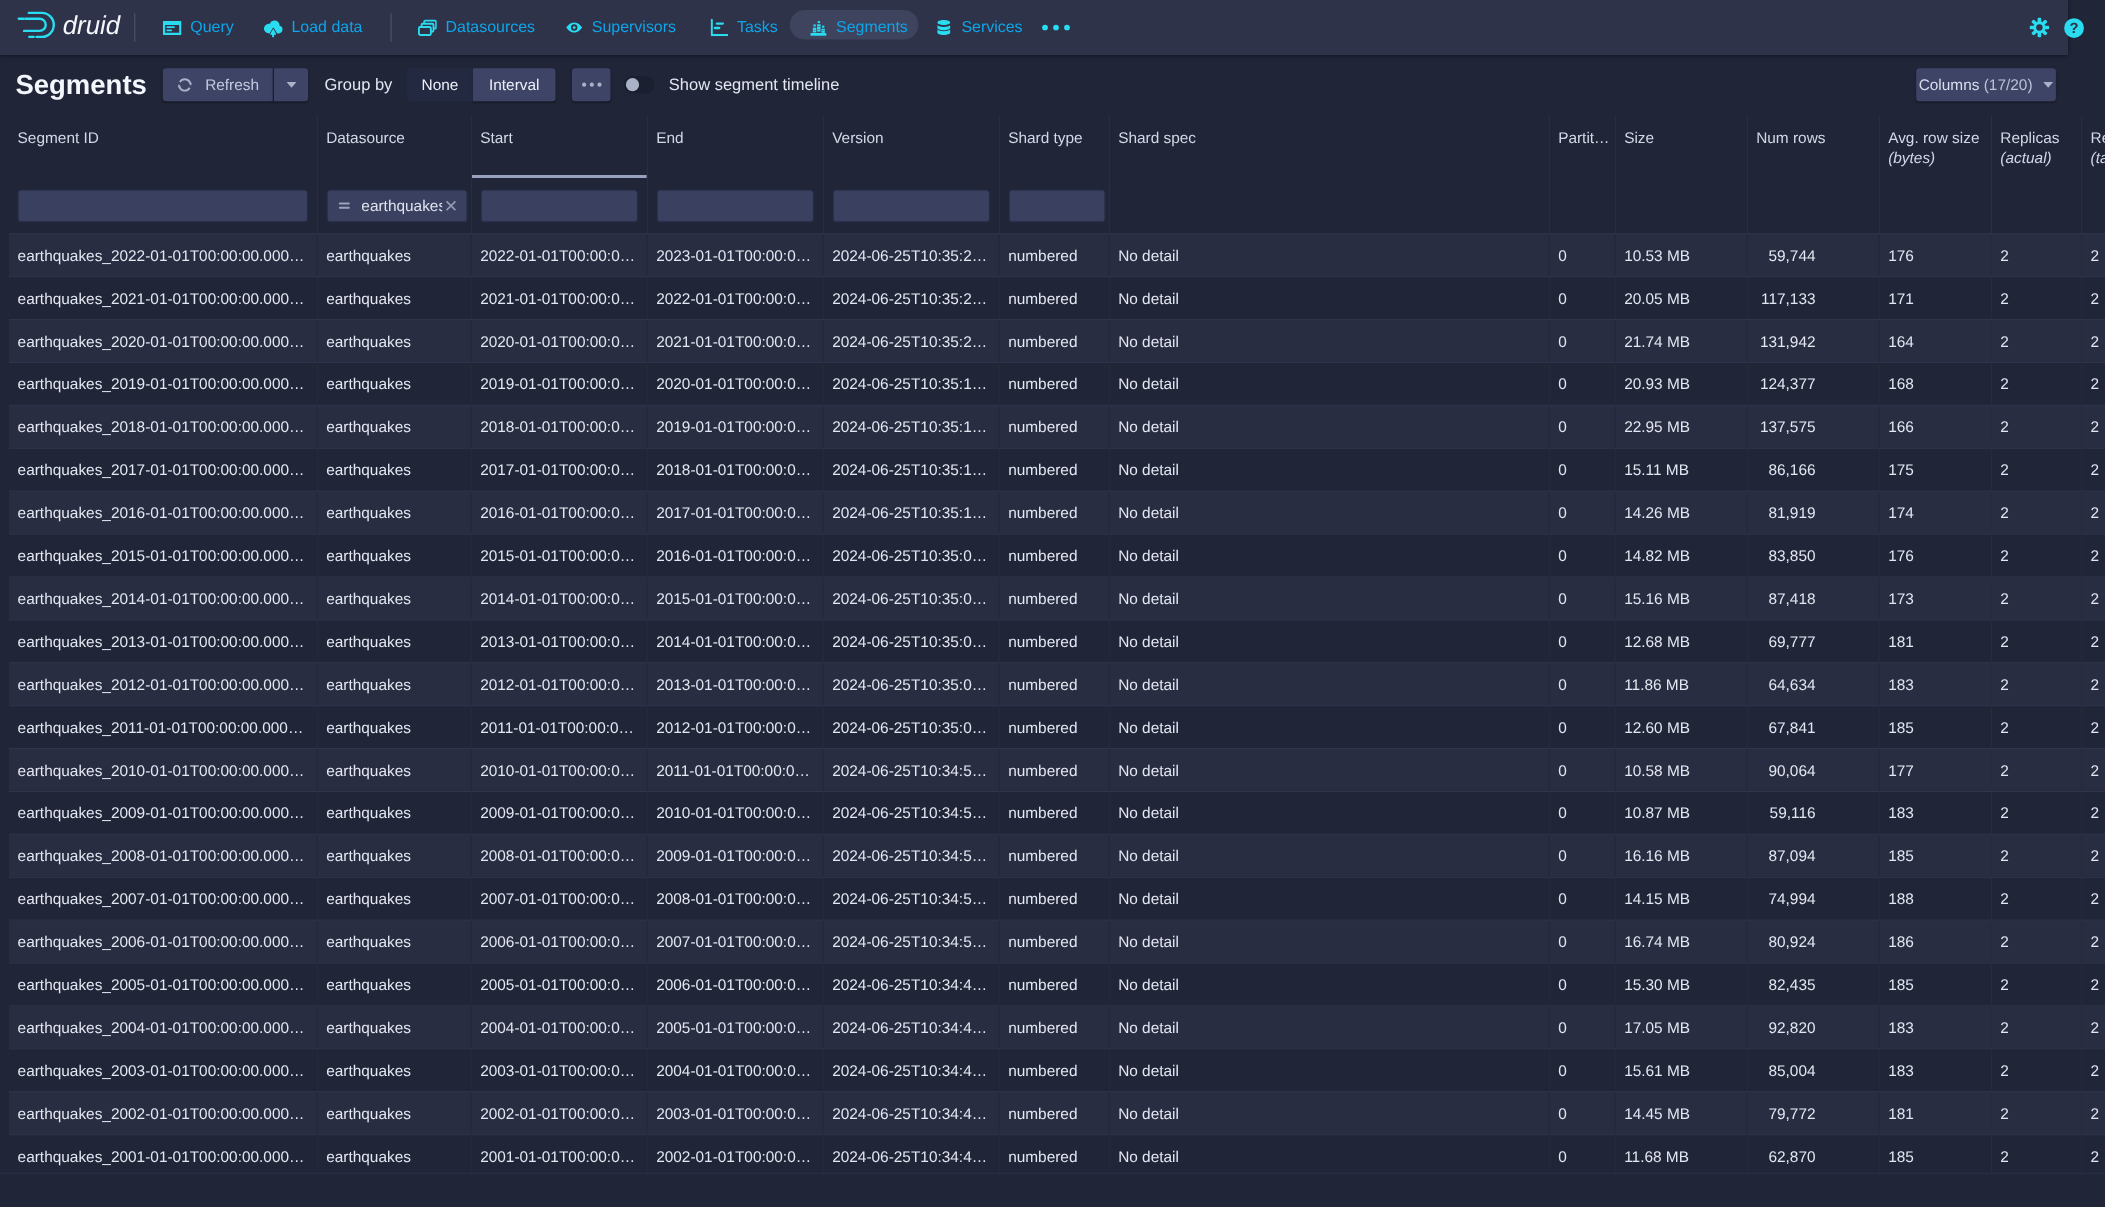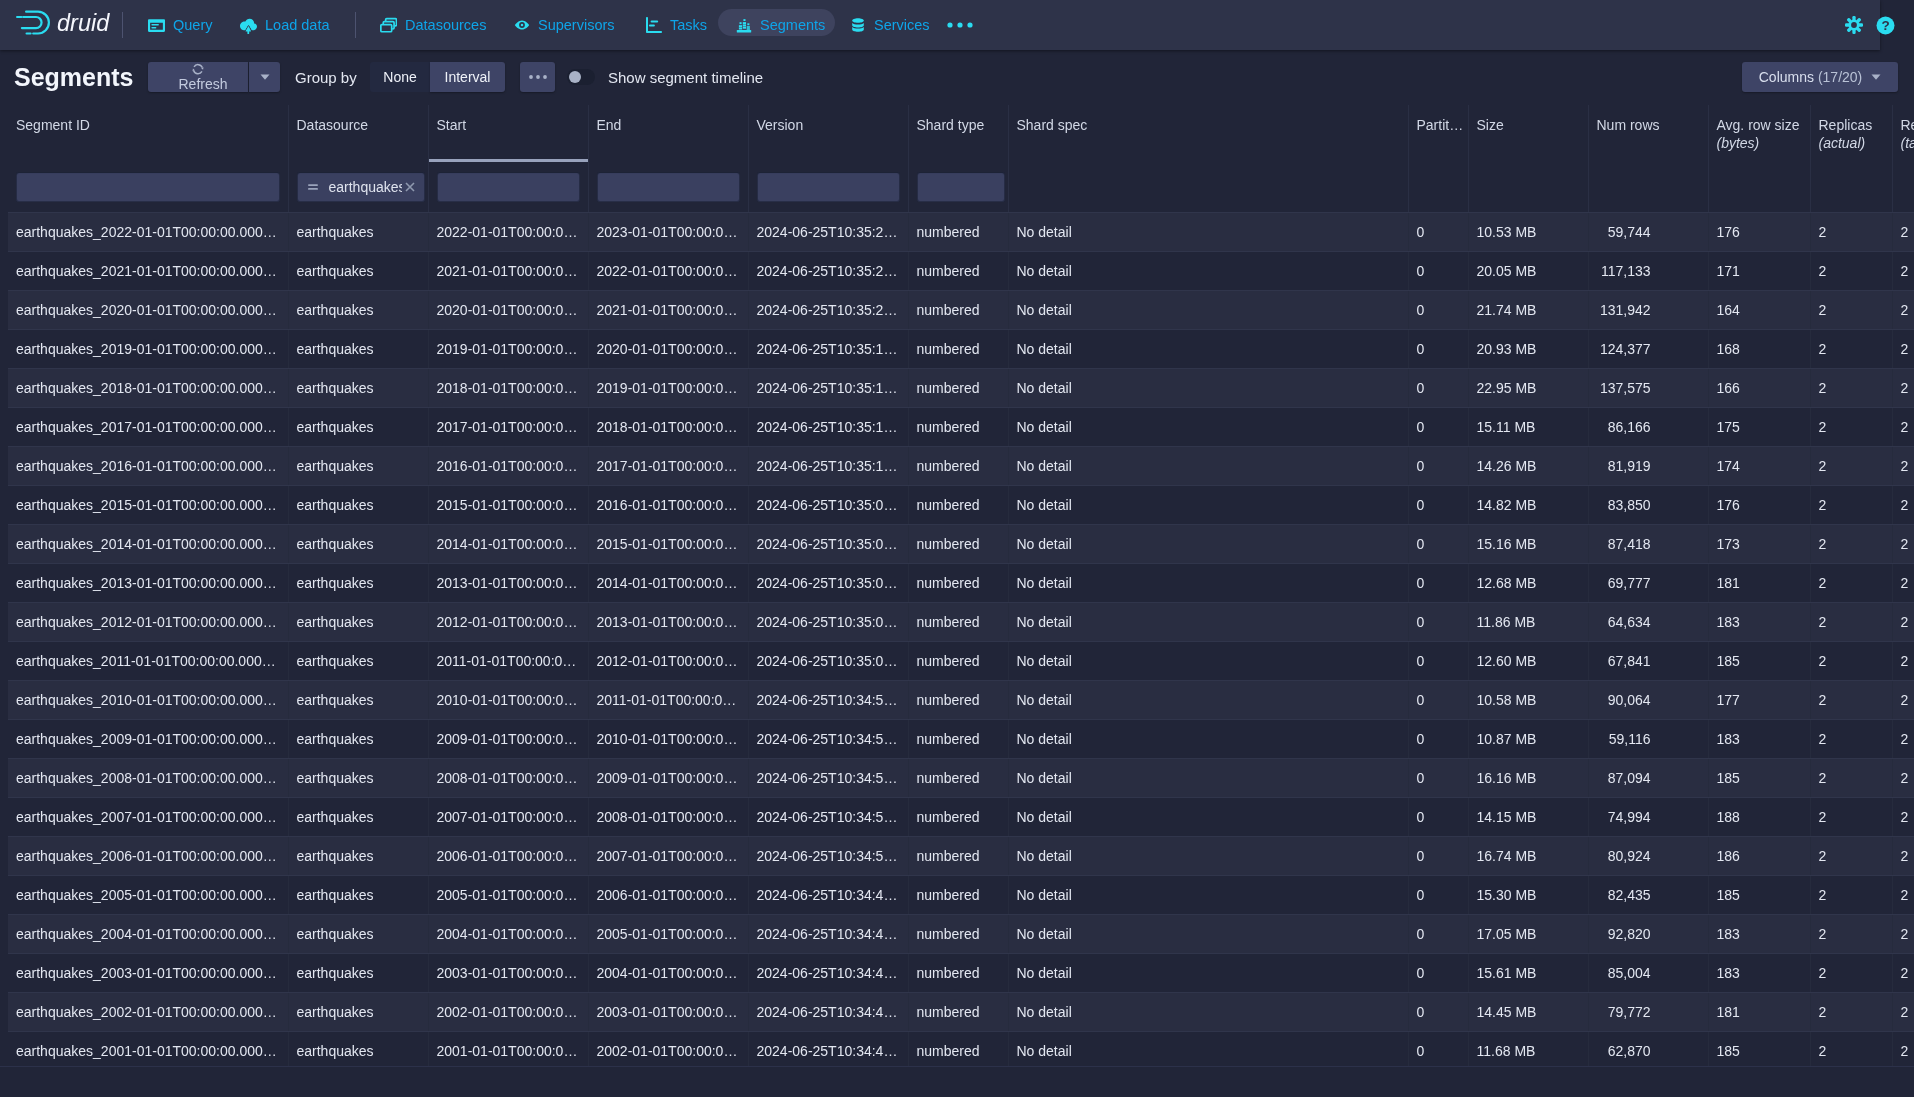--- a/index.html
+++ b/index.html
@@ -588,21 +588,21 @@
     </div>
     <div class="item" style="left:1876px">
       <svg width="19" height="19" viewBox="0 0 19 19">
         <circle cx="9.5" cy="9.5" r="9" fill="#2adcf0"></circle>
         <text x="9.5" y="14.2" font-family="Liberation Sans" font-size="13.5" font-weight="bold" fill="#2e3349" text-anchor="middle">?</text>
       </svg>
     </div>
   </div>
 <div class="toolbar">
     <div class="title">Segments</div>
-<div class="btn" style="left:148px;width:100px;border-radius:3px 0 0 3px;flex-direction:column;">
+<div class="btn" style="left:148px;width:100px;border-radius:3px 0 0 3px;">
       <svg width="16" height="16" viewBox="0 0 16 16">
         <g fill="none" stroke="#a9b2c8" stroke-width="1.7">
           <path d="M3.50 5.60A5.2 5.2 0 0 1 12.89 6.42"></path>
           <path d="M12.50 10.80A5.2 5.2 0 0 1 3.11 9.98"></path>
         </g>
         <g fill="#a9b2c8">
           <path d="M13.78 8.86L14.30 5.91L11.48 6.93z"></path>
           <path d="M2.22 7.54L1.70 10.49L4.52 9.47z"></path>
         </g>
       </svg>
@@ -622,21 +622,21 @@
           <circle cx="3" cy="3" r="1.9"></circle>
           <circle cx="10" cy="3" r="1.9"></circle>
           <circle cx="17" cy="3" r="1.9"></circle>
         </g>
       </svg>
     </div>
 <div class="switch">
       <div class="knob"></div>
     </div>
 <div class="lbl" style="left:608px">Show segment timeline</div>
-<div class="btn" style="left:1742px;width:156px;color:#d9dfee">
+<div class="btn" style="left:1742px;width:127px;color:#d9dfee">
       <span>Columns&nbsp;<span style="color:#b9c2d6">(17/20)</span></span>
       <span style="margin-left:9px;display:inline-flex">
         <svg width="10" height="6" viewBox="0 0 10 6">
           <path fill="#a9b2c8" d="M0.5 0.5h9L5 5.8z"></path>
         </svg>
       </span>
     </div>
   </div>
 <div class="pagerow">
     <div class="pgbtn" style="left:16px"><svg width="16" height="16" viewBox="0 0 16 16">

